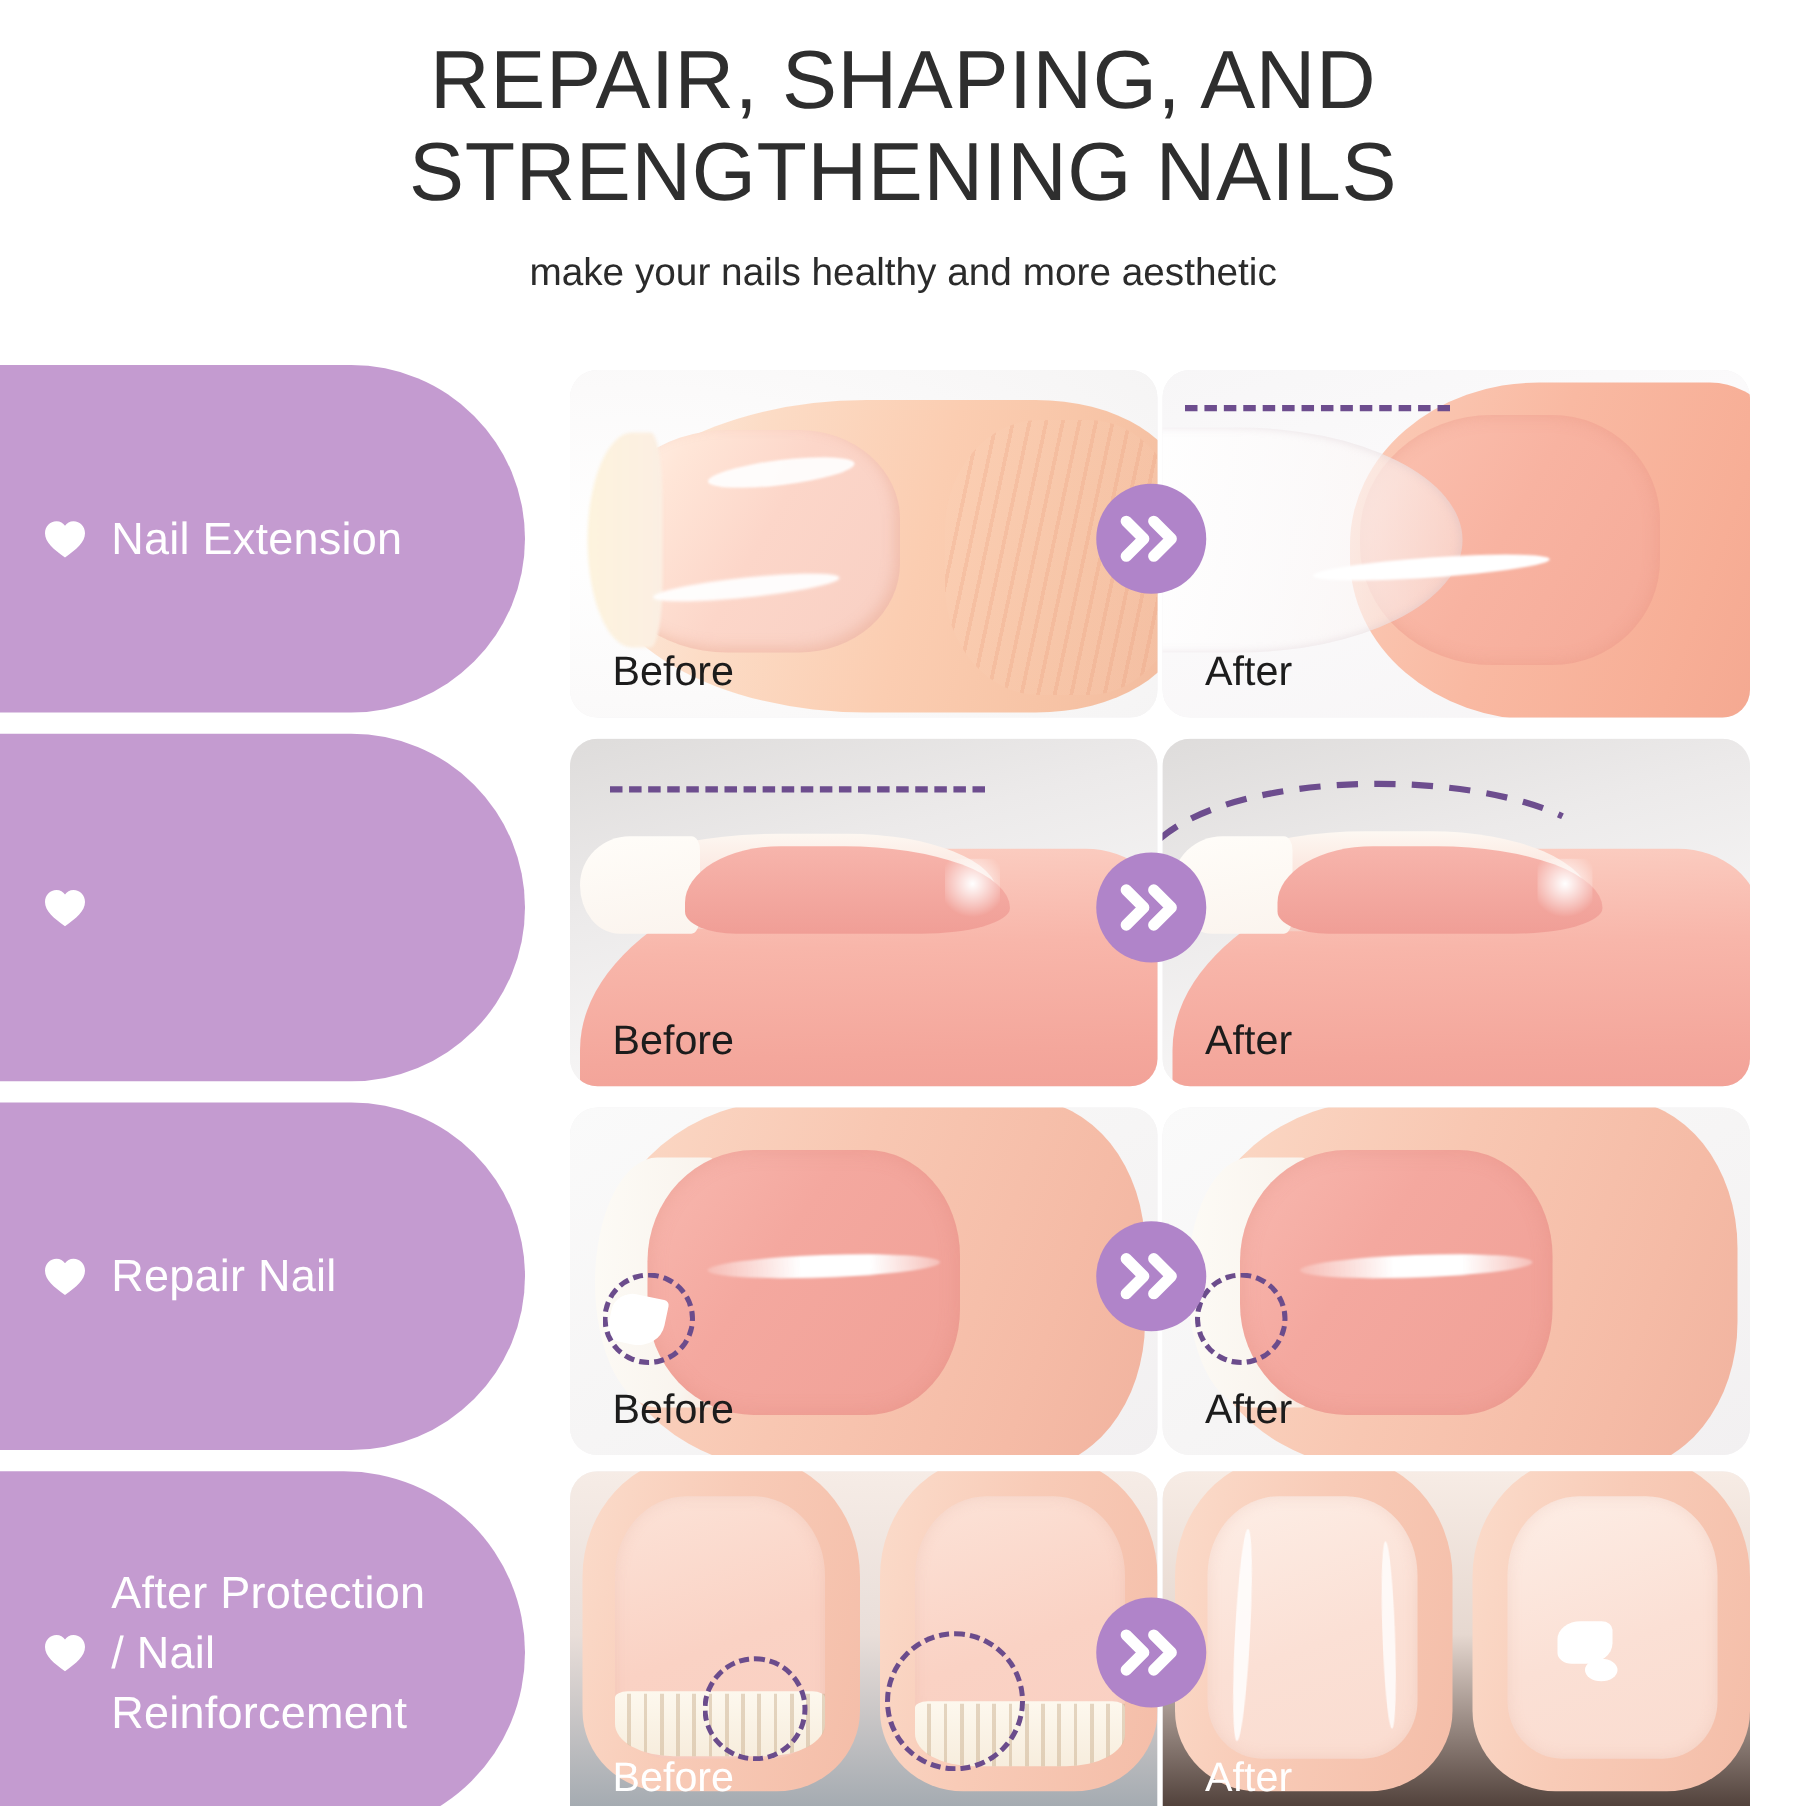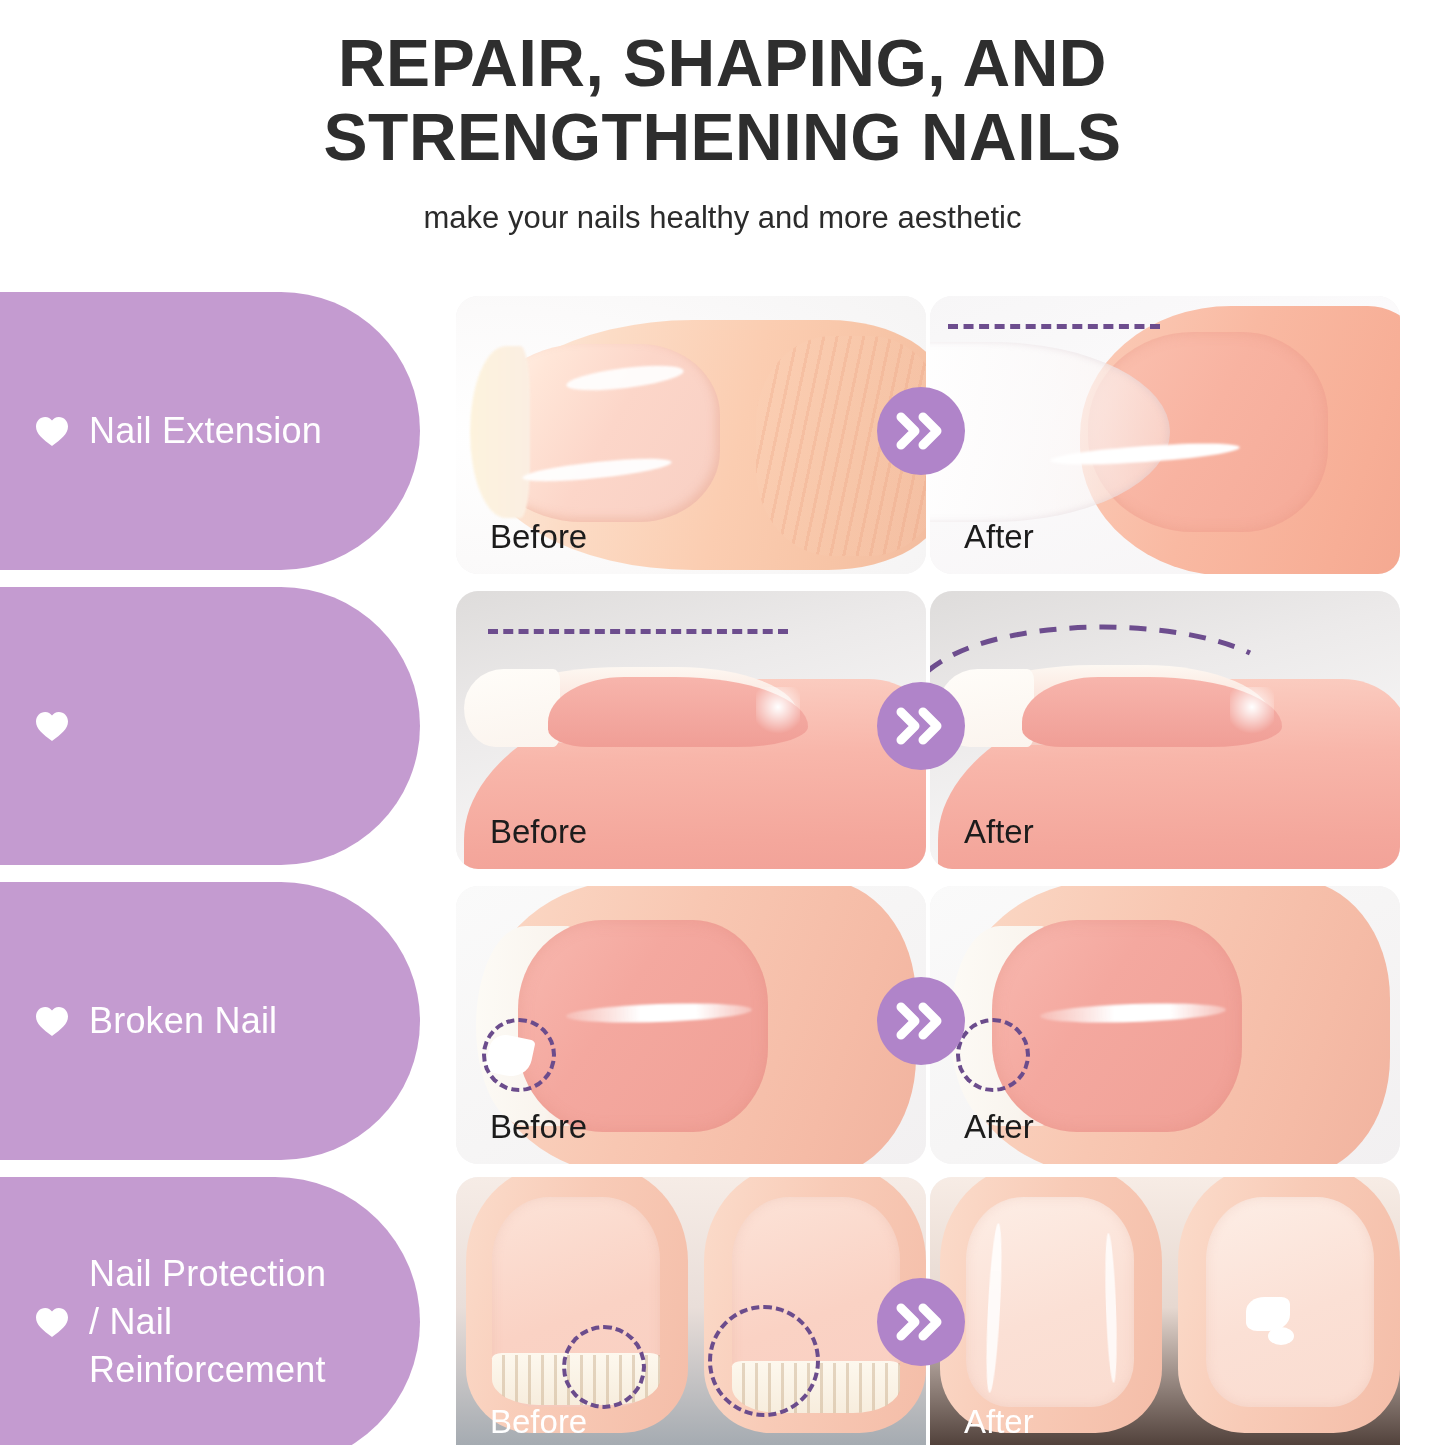--- a/index.html
+++ b/index.html
@@ -13,21 +13,21 @@
 
   
   .header{
     width:1445px;
     padding-top:26px;
     text-align:center;
   }
   .title{
     font-size:66px;
     line-height:74px;
-    font-weight:700;
+    font-weight:400;
     color:#2e2e2e;
     letter-spacing:0.5px;
     margin:0 auto;
     width:1100px;
   }
   .subtitle{
     margin-top:18px;
     font-size:31px;
     line-height:52px;
     color:#2b2b2b;
@@ -408,21 +408,21 @@
       <div class="cap">After</div>
     </div>
 
     <div class="pill">
       <span class="heart">
         <svg viewBox="0 0 34 31">
             <path d="M17 30C8 23.5 1 18 1 10.6 1 5.2 5 1 10.2 1c3 0 5.3 1.5 6.8 3.6C18.5 2.5 20.8 1 23.8 1 29 1 33 5.2 33 10.6 33 18 26 23.5 17 30z" fill="#ffffff"></path>
           </svg>
       </span>
       <span class="pill-label">
-        <span style="display:block">Broken Nail</span>
+        <span style="display:block">Repair Nail</span>
       </span>
     </div>
 
     <div class="badge">
       <svg viewBox="0 0 52 44">
         <path d="M6 8 L20 22 L6 36" fill="none" stroke="#ffffff" stroke-width="9" stroke-linecap="round" stroke-linejoin="round"></path>
         <path d="M28 8 L42 22 L28 36" fill="none" stroke="#ffffff" stroke-width="9" stroke-linecap="round" stroke-linejoin="round"></path>
       </svg>
     </div>
   </div>
@@ -461,21 +461,21 @@
       <div class="cap light">After</div>
     </div>
 
     <div class="pill">
       <span class="heart">
         <svg viewBox="0 0 34 31">
             <path d="M17 30C8 23.5 1 18 1 10.6 1 5.2 5 1 10.2 1c3 0 5.3 1.5 6.8 3.6C18.5 2.5 20.8 1 23.8 1 29 1 33 5.2 33 10.6 33 18 26 23.5 17 30z" fill="#ffffff"></path>
           </svg>
       </span>
       <span class="pill-label">
-        <span style="display:block">Nail Protection</span>
+        <span style="display:block">After Protection</span>
         <span style="display:block">/ Nail</span>
         <span style="display:block">Reinforcement</span>
       </span>
     </div>
 
     <div class="badge">
       <svg viewBox="0 0 52 44">
         <path d="M6 8 L20 22 L6 36" fill="none" stroke="#ffffff" stroke-width="9" stroke-linecap="round" stroke-linejoin="round"></path>
         <path d="M28 8 L42 22 L28 36" fill="none" stroke="#ffffff" stroke-width="9" stroke-linecap="round" stroke-linejoin="round"></path>
       </svg>

